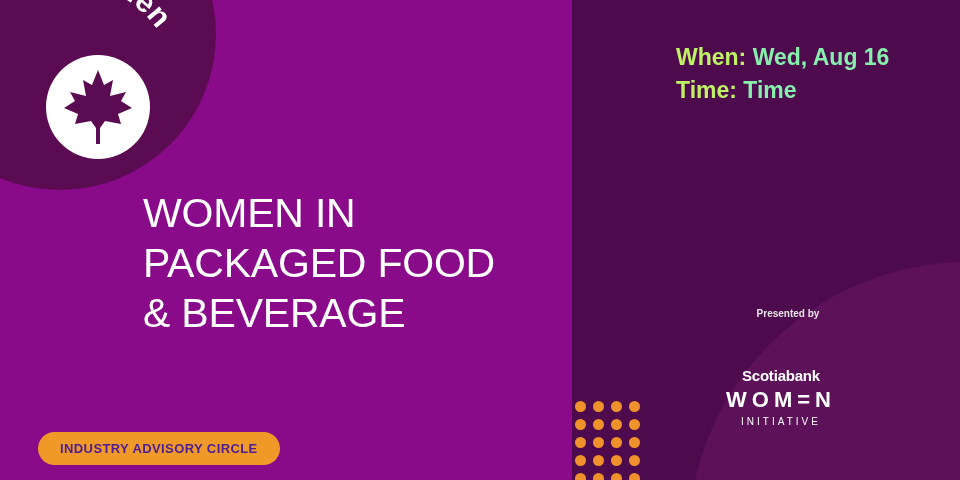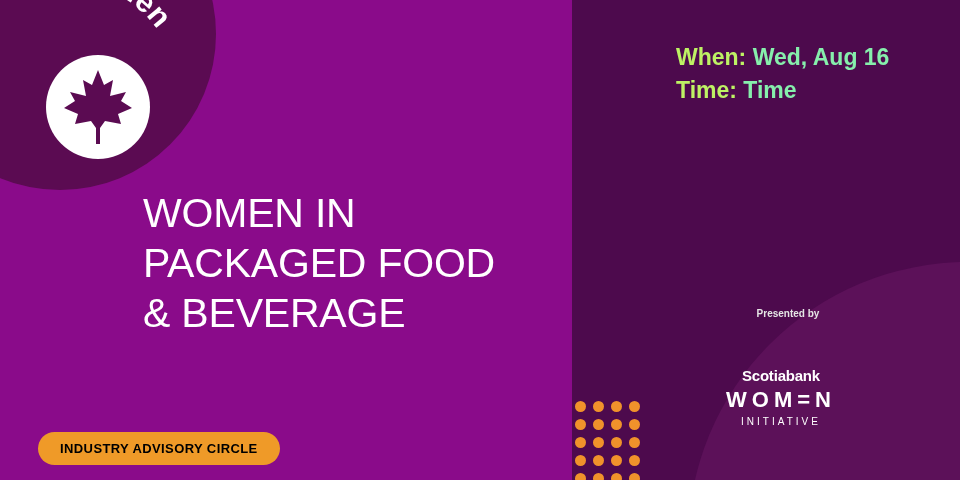--- a/index.html
+++ b/index.html
@@ -69,21 +69,21 @@
     position:absolute;left:143px;top:188px;
     color:#ffffff;font-weight:normal;
     font-size:41px;line-height:1.22;
     letter-spacing:-0.2px;
     text-transform:uppercase;
   }
   .headline div{white-space:nowrap;}
   
   .pill{
     position:absolute;left:38px;top:432px;
-    background:#EF9A28;color:#000000;
+    background:#EF9A28;color:#4c1d95;
     font-size:13px;font-weight:bold;letter-spacing:0.4px;
     padding:9px 22px;border-radius:20px;
     white-space:nowrap;
   }
   
   .dot-grid{
     position:absolute;left:572px;top:398px;
     display:grid;
     grid-template-columns:repeat(4,18px);
     grid-template-rows:repeat(5,18px);

